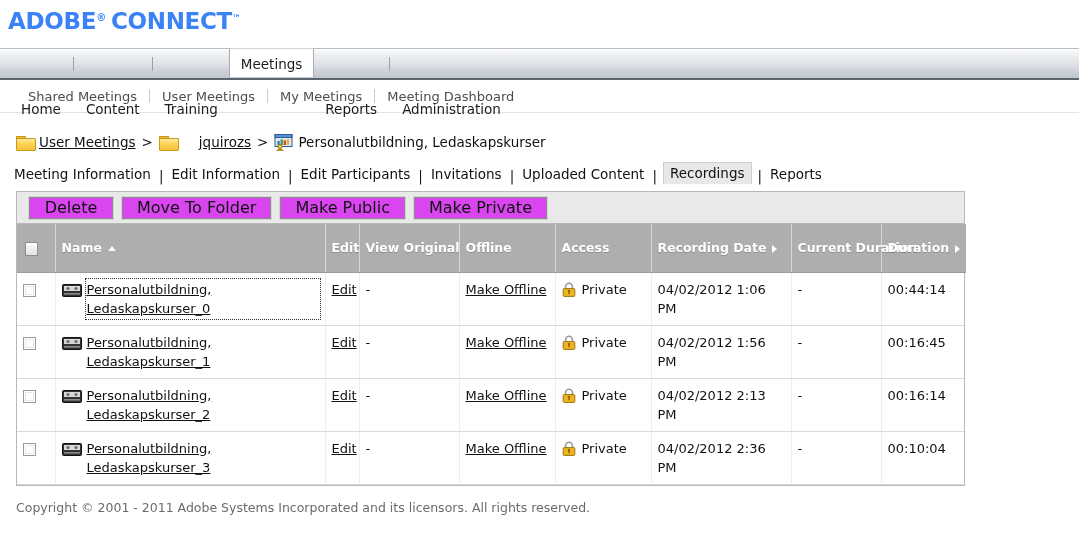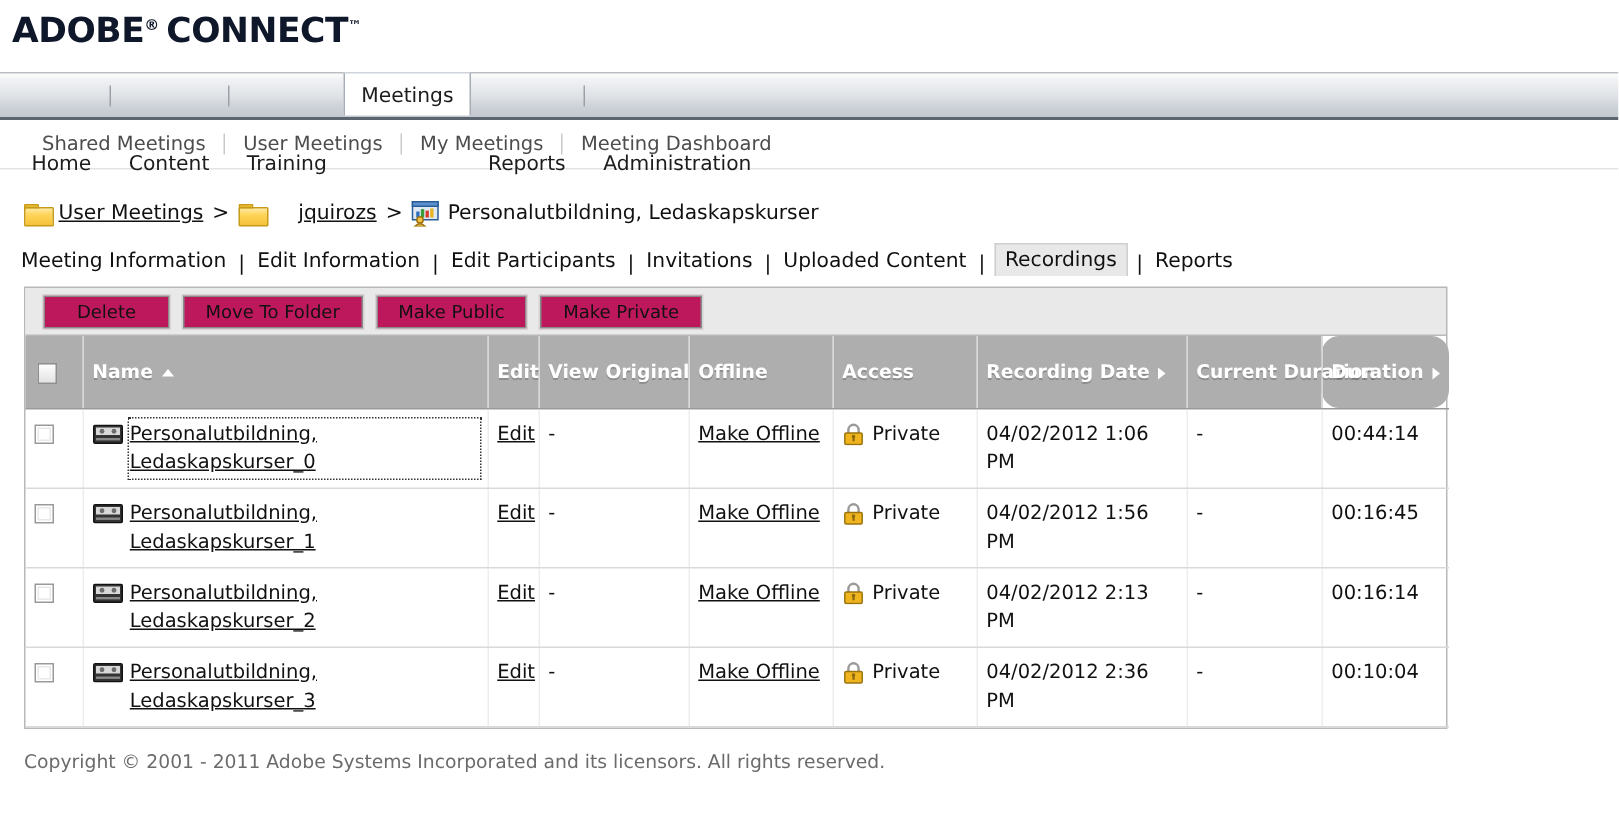--- a/index.html
+++ b/index.html
@@ -17,21 +17,21 @@
     position: relative;
     background: #ffffff;
   }
   #logo {
     position: absolute;
     left: 8px; top: 8px;
     font-family: "DejaVu Sans", "Liberation Sans", sans-serif;
     font-weight: bold;
     font-size: 23px;
     letter-spacing: -0.3px;
-    color: #0f172a;
+    color: #3b82f6;
     white-space: nowrap;
   }
   #logo .reg { font-size: 10px; vertical-align: 8px; font-weight: bold; }
   #logo .tm  { font-size: 9px;  vertical-align: 8px; font-weight: bold; }
   #logo .sp  { display: inline-block; width: 5px; }
 
   
   #tabstrip {
     position: relative;
     height: 32px;
@@ -168,25 +168,25 @@
     border-bottom: 1px solid #b8b8b8;
     display: flex;
     align-items: center;
     padding-left: 12px;
     gap: 9px;
   }
   .tbtn {
     height: 22px;
     min-width: 84px;
     padding: 0 14px;
-    background: #be185d;
+    background: #d946ef;
     border: 1px solid #8a8a8a;
     outline: 1px solid #d4d4d4;
     font-family: "DejaVu Sans", "Liberation Sans", sans-serif;
-    font-size: 12px;
+    font-size: 16px;
     color: #111;
     cursor: pointer;
     line-height: 20px;
     text-align: center;
   }
 
   
   table.grid {
     width: 100%;
     border-collapse: collapse;
@@ -203,21 +203,21 @@
     height: 30px;
     padding: 16px 6px;
     border-right: 1px solid #d7d7d7;
     border-bottom: 1px solid #9a9a9a;
     white-space: nowrap;
     vertical-align: middle;
     cursor: pointer;
     text-shadow: 0 1px 0 rgba(0,0,0,0.18);
   }
   table.grid thead th.cbcol { cursor: default; padding-left: 8px; }
-  table.grid thead th:last-child { border-right: none; border-radius: 12px; }
+  table.grid thead th:last-child { border-right: none; }
   th .sortup, th .sortright {
     display: inline-block;
     margin-left: 6px;
     vertical-align: middle;
   }
   th .sortup {
     width: 0; height: 0;
     border-left: 4px solid transparent;
     border-right: 4px solid transparent;
     border-bottom: 5px solid #ffffff;

